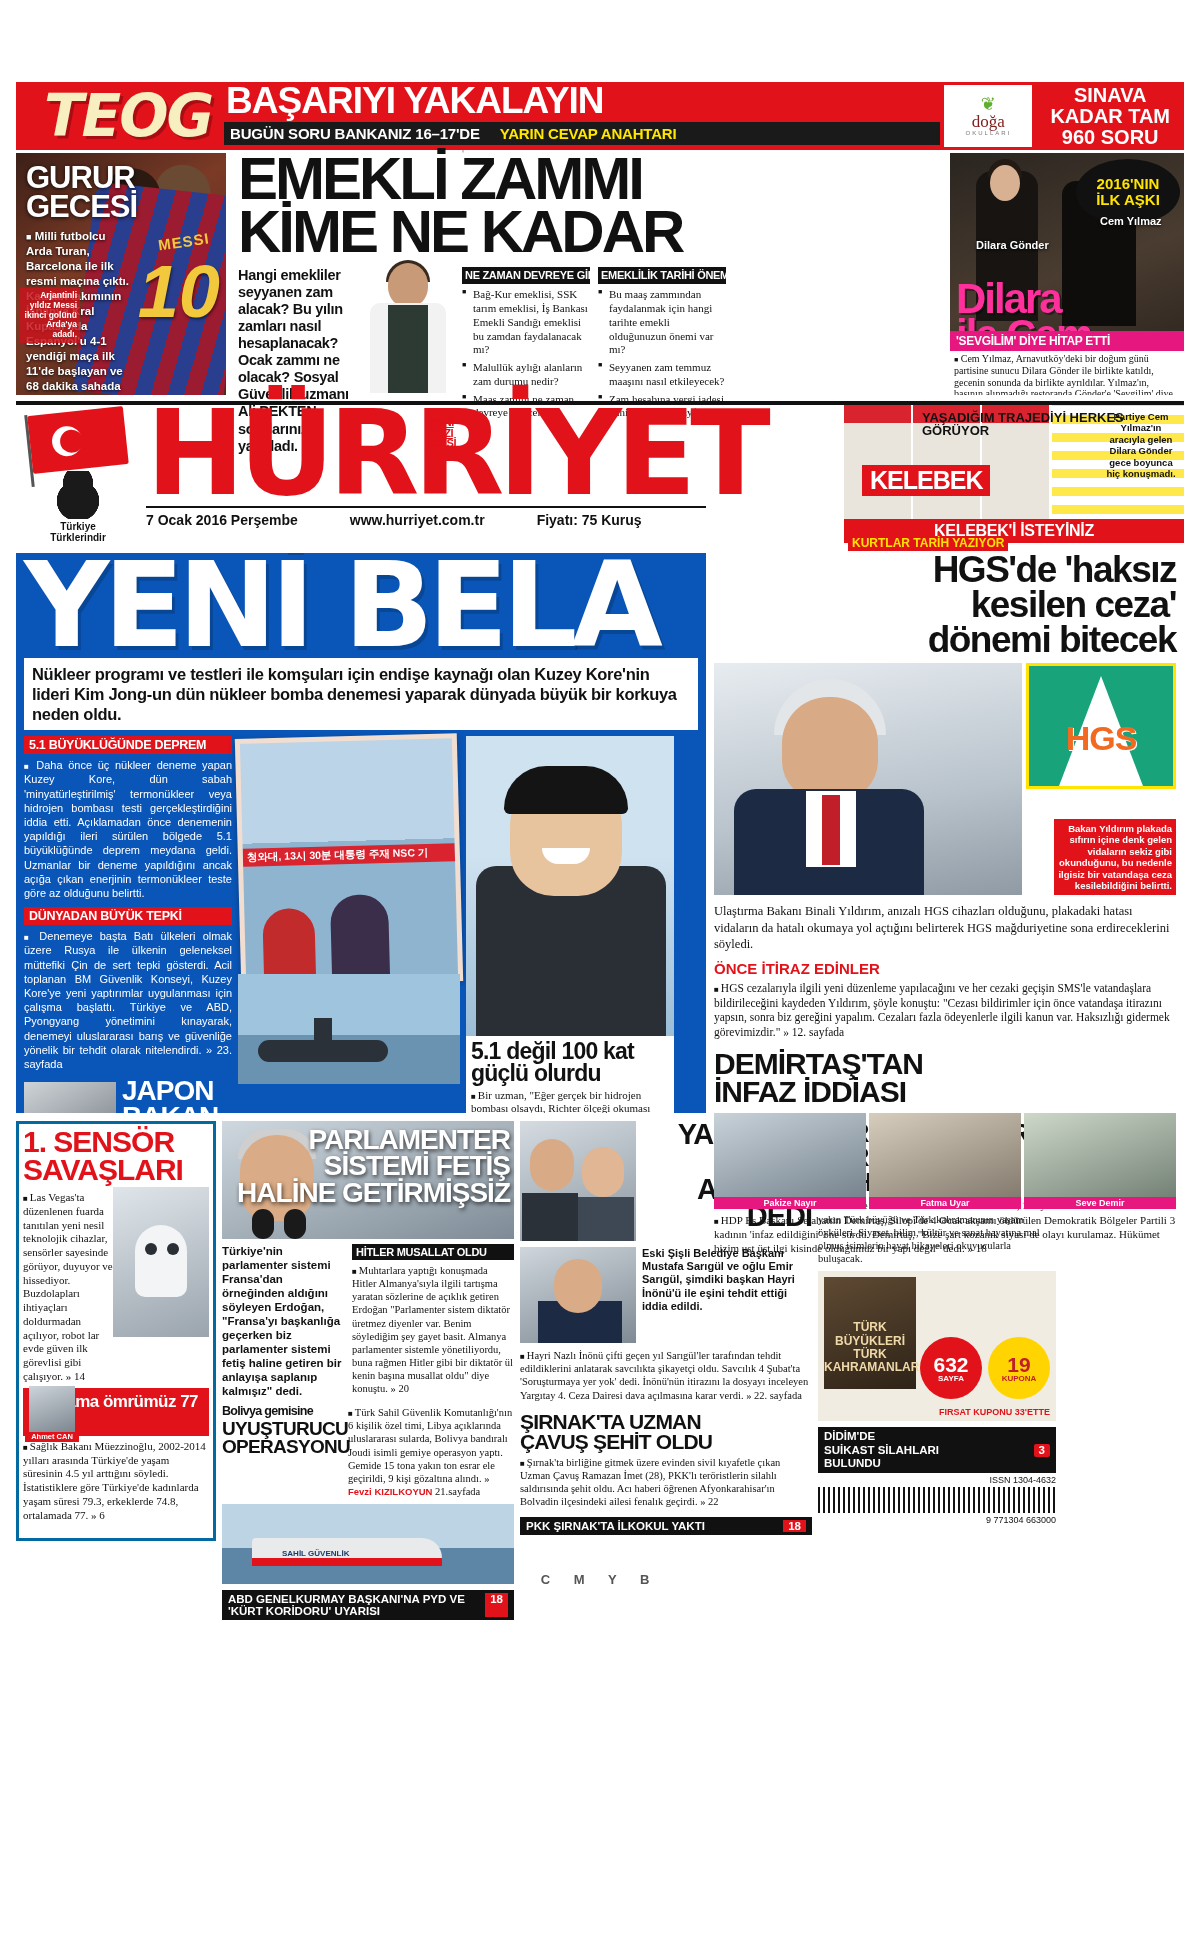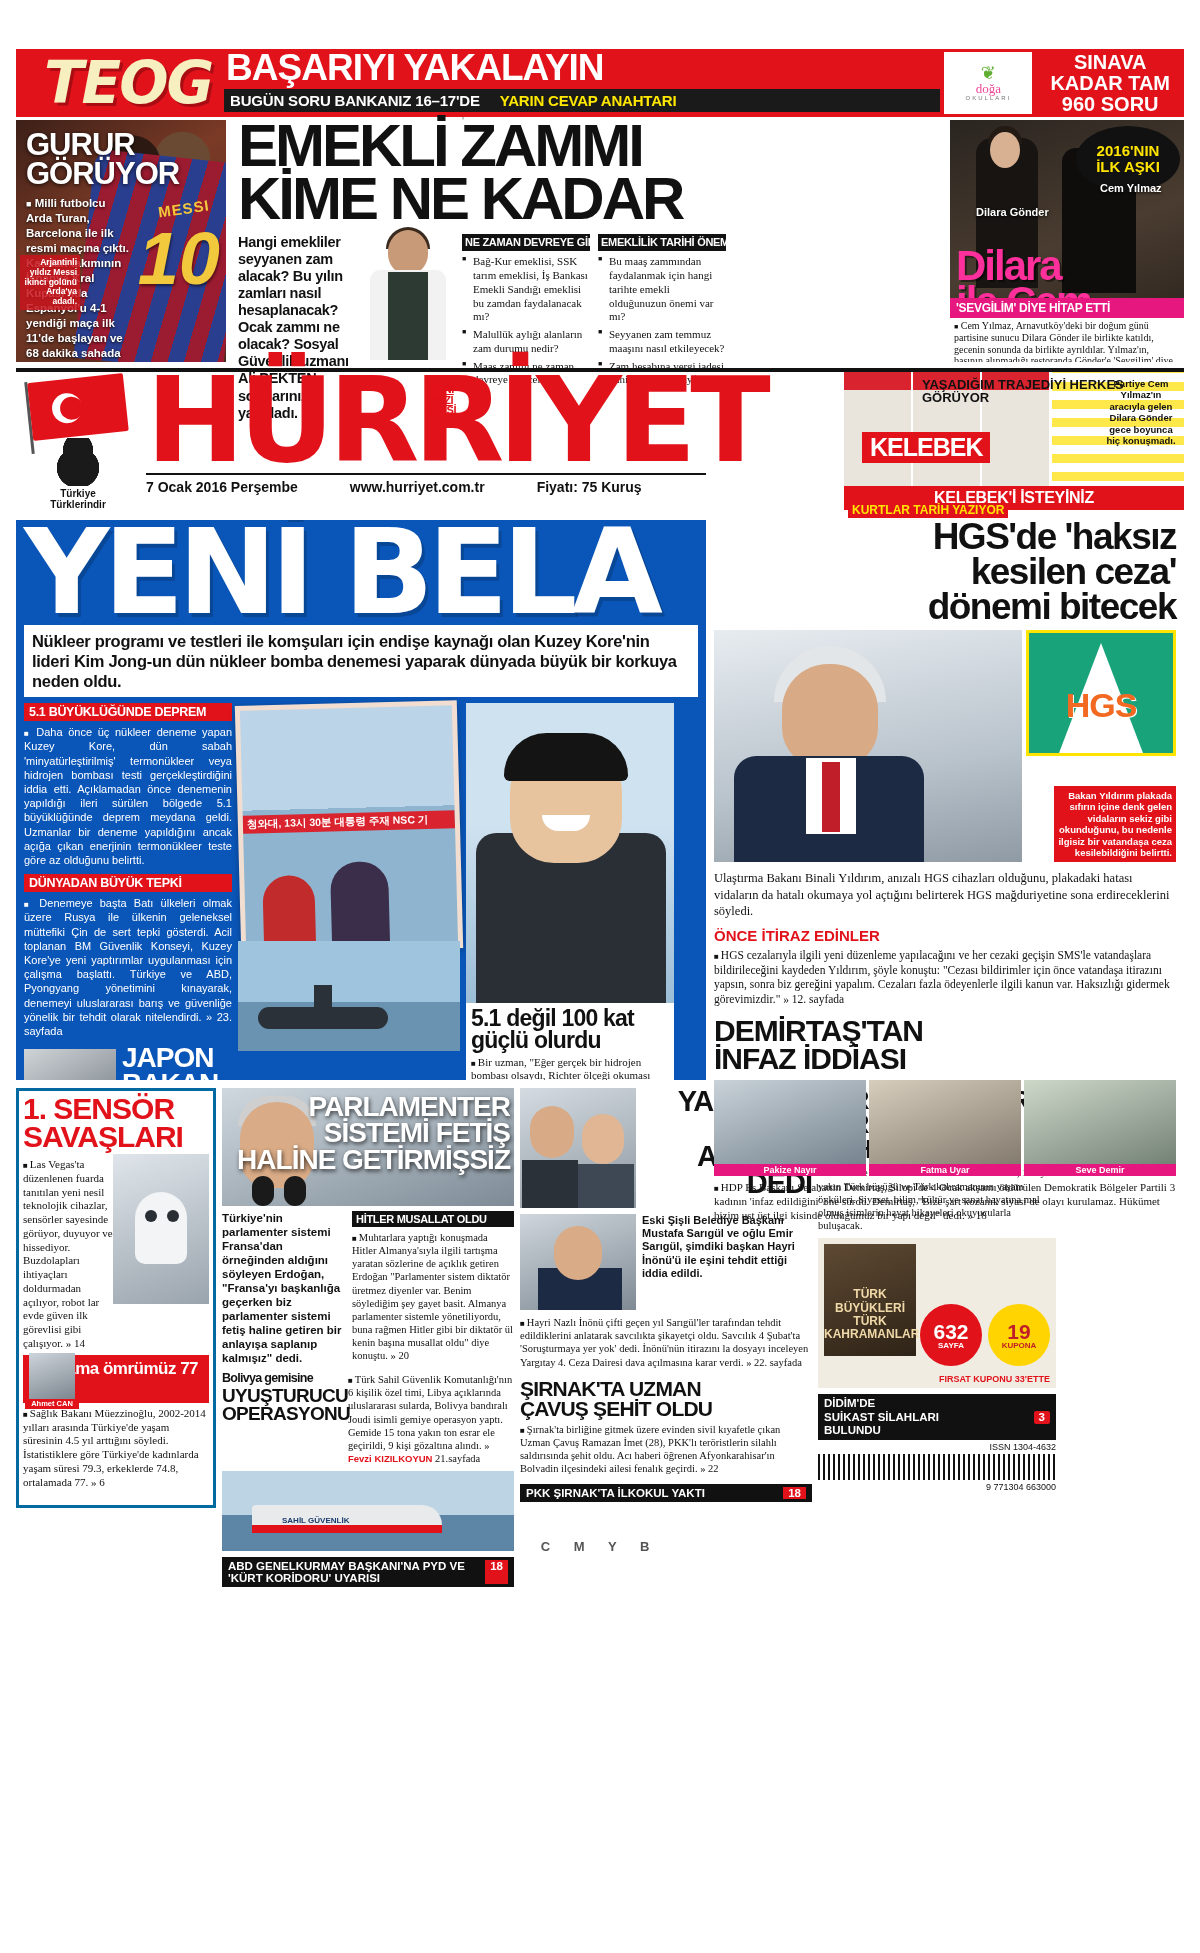--- a/index.html
+++ b/index.html
@@ -12,21 +12,21 @@
     overflow: hidden;
   }
   .page { width: 1200px; height: 1953px; position: relative; padding: 0 16px; }
 
   
   .regmark { position: absolute; color: #999; font-size: 16px; line-height: 1; }
 
   
   .teog-band {
     display: flex; align-items: stretch;
-    height: 68px; margin-top: 49px; background: #e2121a;
+    height: 68px; margin-top: 82px; background: #e2121a;
     position: relative;
   }
   .teog-logo {
     font-family: "DejaVu Sans", sans-serif;
     font-weight: 900; font-style: italic;
     font-size: 58px; color: #f7efc0; letter-spacing: -2px;
     padding: 0 12px 0 28px; display: flex; align-items: center;
     text-shadow: 3px 3px 0 rgba(0,0,0,.25);
   }
   .teog-mid { flex: 1; display: flex; flex-direction: column; }
@@ -38,21 +38,21 @@
     background: #1a1a1a; color: #fff; display: flex; gap: 20px;
     align-items: center; font-weight: 800; font-size: 15px;
     padding: 3px 6px; margin-top: 3px; letter-spacing: -.2px;
   }
   .teog-subbar .yellow { color: #ffe800; }
   .doga-box {
     background: #fff; width: 88px; display: flex; flex-direction: column;
     align-items: center; justify-content: center; margin: 3px 4px;
   }
   .doga-tree { font-size: 18px; color: #5fae31; line-height: .9; }
-  .doga-word { font-family: "Liberation Serif", serif; font-size: 13px; color: #ec4899; line-height: 1;}
+  .doga-word { font-family: "Liberation Serif", serif; font-size: 17px; color: #7f1d1d; line-height: 1;}
   .doga-sub { font-size: 6px; letter-spacing: 2px; color: #777; }
   .teog-right {
     color: #fff; font-weight: 900; font-size: 20px; line-height: 1.05;
     text-align: center; padding: 0 14px; display: flex; flex-direction: column;
     justify-content: center;
   }
 
   
   .top-row { display: flex; gap: 0; height: 242px; margin-top: 3px; }
 
@@ -477,21 +477,21 @@
 
   <div class="top-row">
 
     <div class="gurur">
       <div class="heads"></div>
       <div class="jersey"></div>
       <div class="messi">MESSI</div>
       <div class="num10">10</div>
       <div class="gurur-title">
         <div>GURUR</div>
-        <div>GÖRÜYOR</div>
+        <div>GECESİ</div>
       </div>
       <div class="gurur-body">
         <span class="sq">■</span>
         <span>Milli futbolcu Arda Turan, Barcelona ile ilk resmi maçına çıktı. Katalan takımının İspanya Kral Kupası'nda Espanyol'u 4-1 yendiği maça ilk 11'de başlayan ve 68 dakika sahada kalan Arda, futboluyla beğeni topladı. » Spor'da</span>
       </div>
       <div class="gurur-caption2">Arjantinli yıldız Messi ikinci golünü Arda'ya adadı.</div>
     </div>
 
     <div class="emekli">
       <h1>

